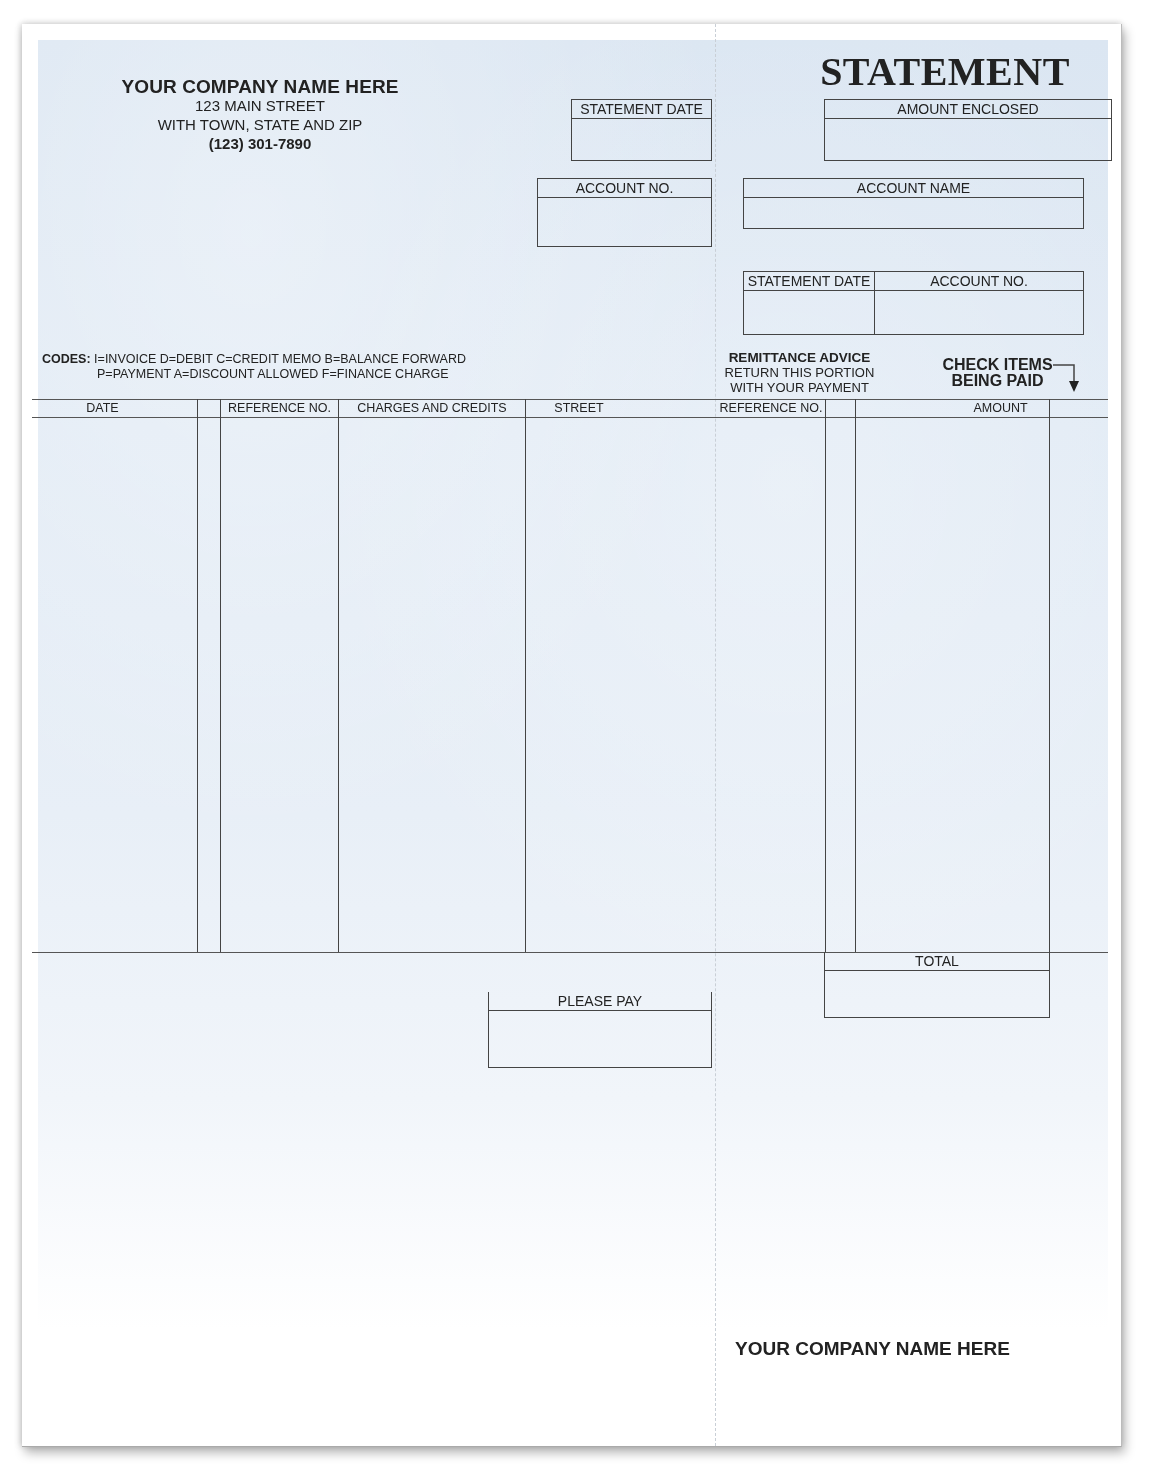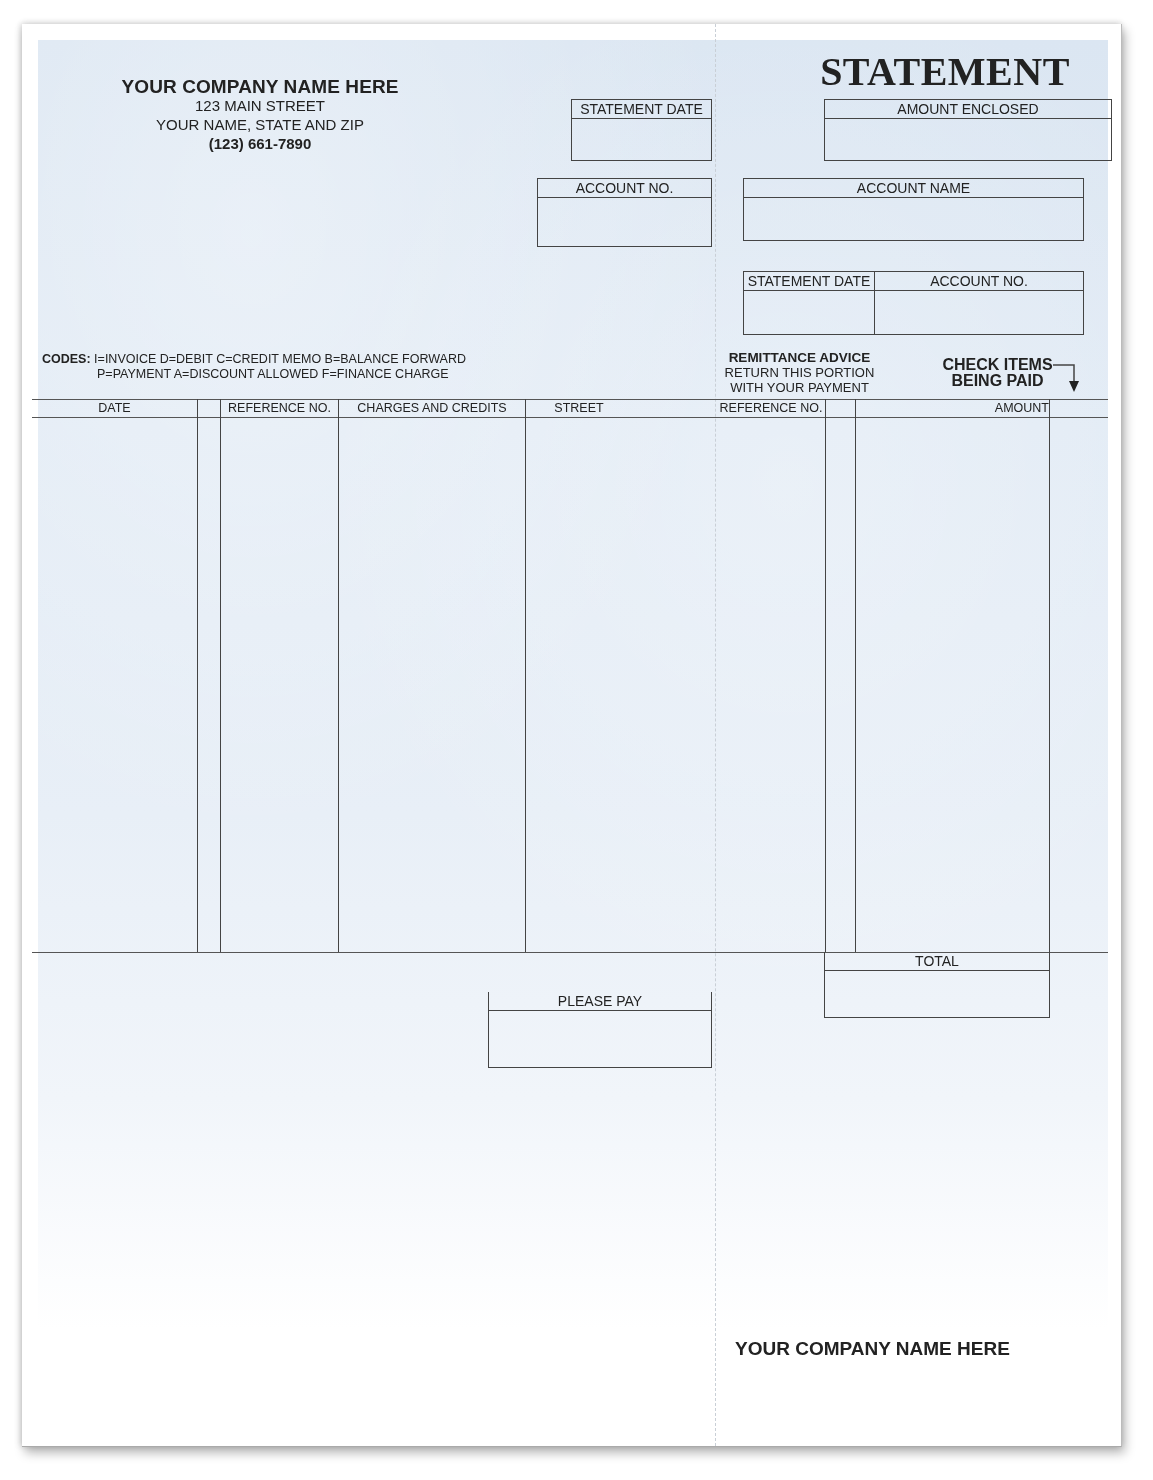--- a/index.html
+++ b/index.html
@@ -55,42 +55,42 @@
 </head>
 <body>
 
 <div class="page"></div>
 <div class="abs tint"></div>
 <div class="perf"></div>
 
 <div class="abs company">
   <div class="name">YOUR COMPANY NAME HERE</div>
   <div class="line">123 MAIN STREET</div>
-  <div class="line">YOUR NAME, STATE AND ZIP</div>
-  <div class="phone">(123) 661-7890</div>
+  <div class="line">WITH TOWN, STATE AND ZIP</div>
+  <div class="phone">(123) 301-7890</div>
 </div>
 
 <div class="abs title">STATEMENT</div>
 
 <div class="box" style="left:571px; top:99px; width:141px; height:62px;">
   <div class="hdr">STATEMENT DATE</div>
   <div class="val"></div>
 </div>
 
 <div class="box" style="left:537px; top:178px; width:175px; height:69px;">
   <div class="hdr">ACCOUNT NO.</div>
   <div class="val"></div>
 </div>
 
 <div class="box" style="left:824px; top:99px; width:288px; height:62px;">
   <div class="hdr">AMOUNT ENCLOSED</div>
   <div class="val"></div>
 </div>
 
-<div class="box" style="left:743px; top:178px; width:341px; height:63px;">
+<div class="box" style="left:743px; top:178px; width:341px; height:51px;">
   <div class="hdr">ACCOUNT NAME</div>
   <div class="val"></div>
 </div>
 
 <div class="box" style="left:743px; top:271px; width:341px; height:64px;">
   <div class="split">
     <div style="width:131px; border-right:1.5px solid #444;">
       <div class="hdr" style="border-bottom:1.5px solid #444;">STATEMENT DATE</div>
       <div class="val"></div>
     </div>
@@ -126,26 +126,26 @@
 <div class="hline" style="left:32px; top:952px; width:1076px;"></div>
 
 <div class="vline" style="left:197px; top:399px; height:553px;"></div>
 <div class="vline" style="left:220px; top:399px; height:553px;"></div>
 <div class="vline" style="left:338px; top:399px; height:553px;"></div>
 <div class="vline" style="left:525px; top:399px; height:553px;"></div>
 <div class="vline" style="left:825px; top:399px; height:553px;"></div>
 <div class="vline" style="left:855px; top:399px; height:553px;"></div>
 <div class="vline" style="left:1049px; top:399px; height:553px;"></div>
 
-<div class="th" style="left:32px; width:165px;">DATE</div>
+<div class="th" style="left:20px; width:165px;">DATE</div>
 <div class="th" style="left:221px; width:117px;">REFERENCE NO.</div>
 <div class="th" style="left:339px; width:186px;">CHARGES AND CREDITS</div>
 <div class="th" style="left:526px; width:106px;">STREET</div>
 <div class="th" style="left:717px; width:108px;">REFERENCE NO.</div>
-<div class="th" style="left:856px; width:193px;text-align:right;">AMOUNT</div>
+<div class="th" style="left:904px; width:193px;">AMOUNT</div>
 
 <div class="abs" style="left:32px; top:418px; width:1076px; height:534px;"></div>
 
 <div class="box" style="left:488px; top:952px; width:224px; height:76px; border-top:none;margin-top:40px;">
   <div class="hdr">PLEASE PAY</div>
   <div class="val"></div>
 </div>
 
 <div class="box" style="left:824px; top:952px; width:226px; height:66px; border-top:none;">
   <div class="hdr">TOTAL</div>

